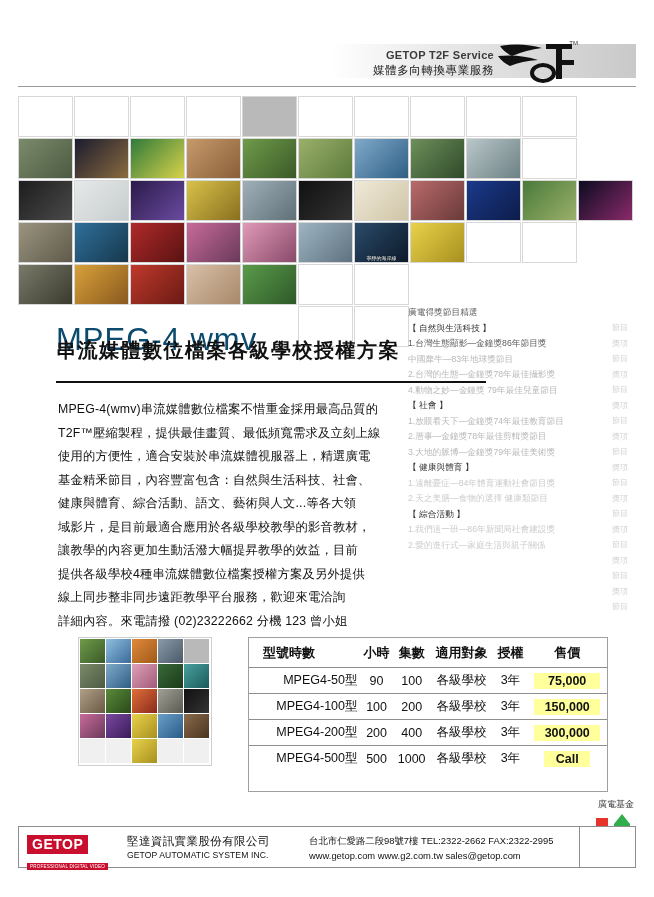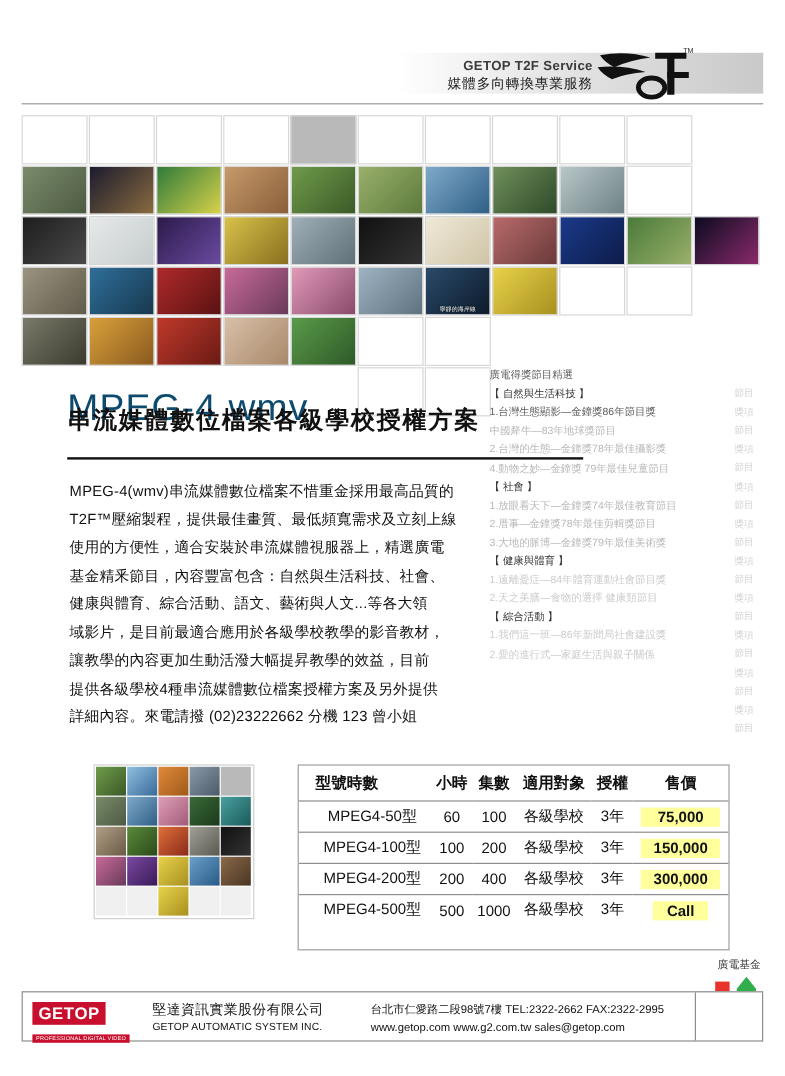--- a/index.html
+++ b/index.html
@@ -181,21 +181,21 @@
     padding: 6px 2px 5px 2px;
     text-align: center;
     white-space: nowrap;
   }
   table.price td {
     padding: 4px 2px;
     text-align: center;
     border-top: 1px solid #8e8e8e;
     white-space: nowrap;
   }
-  table.price tr td:first-child { text-align: center; padding-left: 14px; }
+  table.price tr td:first-child { text-align: right; padding-left: 14px; }
   table.price th:first-child { text-align: left; padding-left: 14px; }
   .price-val {
     display: inline-block;
     min-width: 66px;
     background: #ffff9c;
     font-weight: bold;
     padding: 1px 4px;
     text-align: center;
   }
   .price-val.call { min-width: 46px; }
@@ -391,20 +391,21 @@
 
 <div class="body-copy">
     <p>MPEG-4(wmv)串流媒體數位檔案不惜重金採用最高品質的</p>
     <p>T2F™壓縮製程，提供最佳畫質、最低頻寬需求及立刻上線</p>
     <p>使用的方便性，適合安裝於串流媒體視服器上，精選廣電</p>
     <p>基金精釆節目，內容豐富包含：自然與生活科技、社會、</p>
     <p>健康與體育、綜合活動、語文、藝術與人文...等各大領</p>
     <p>域影片，是目前最適合應用於各級學校教學的影音教材，</p>
     <p>讓教學的內容更加生動活潑大幅提昇教學的效益，目前</p>
     <p>提供各級學校4種串流媒體數位檔案授權方案及另外提供</p>
+    <p>線上同步整非同步遠距教學平台服務，歡迎來電洽詢</p>
     <p>詳細內容。來電請撥  (02)23222662  分機  123  曾小姐</p>
   </div>
 
 <div class="awards">
     <div>廣電得獎節目精選</div>
     <div class="grp-title">【 自然與生活科技 】</div>
     <div class="">1.台灣生態顯影—金鐘獎86年節目獎</div>
     <div class="faded">  中國犛牛—83年地球獎節目</div>
     <div class="faded">2.台灣的生態—金鐘獎78年最佳攝影獎</div>
     <div class="faded">4.動物之妙—金鐘獎 79年最佳兒童節目</div>
@@ -487,21 +488,21 @@
           <th>小時</th>
           <th>集數</th>
           <th>適用對象</th>
           <th>授權</th>
           <th>售價</th>
         </tr>
       </thead>
     <tbody>
         <tr>
           <td>MPEG4-50型</td>
-          <td>60</td>
+          <td>90</td>
           <td>100</td>
           <td>各級學校</td>
           <td>3年</td>
           <td><span class="price-val">75,000</span></td>
         </tr>
         <tr>
           <td>MPEG4-100型</td>
           <td>100</td>
           <td>200</td>
           <td>各級學校</td>

